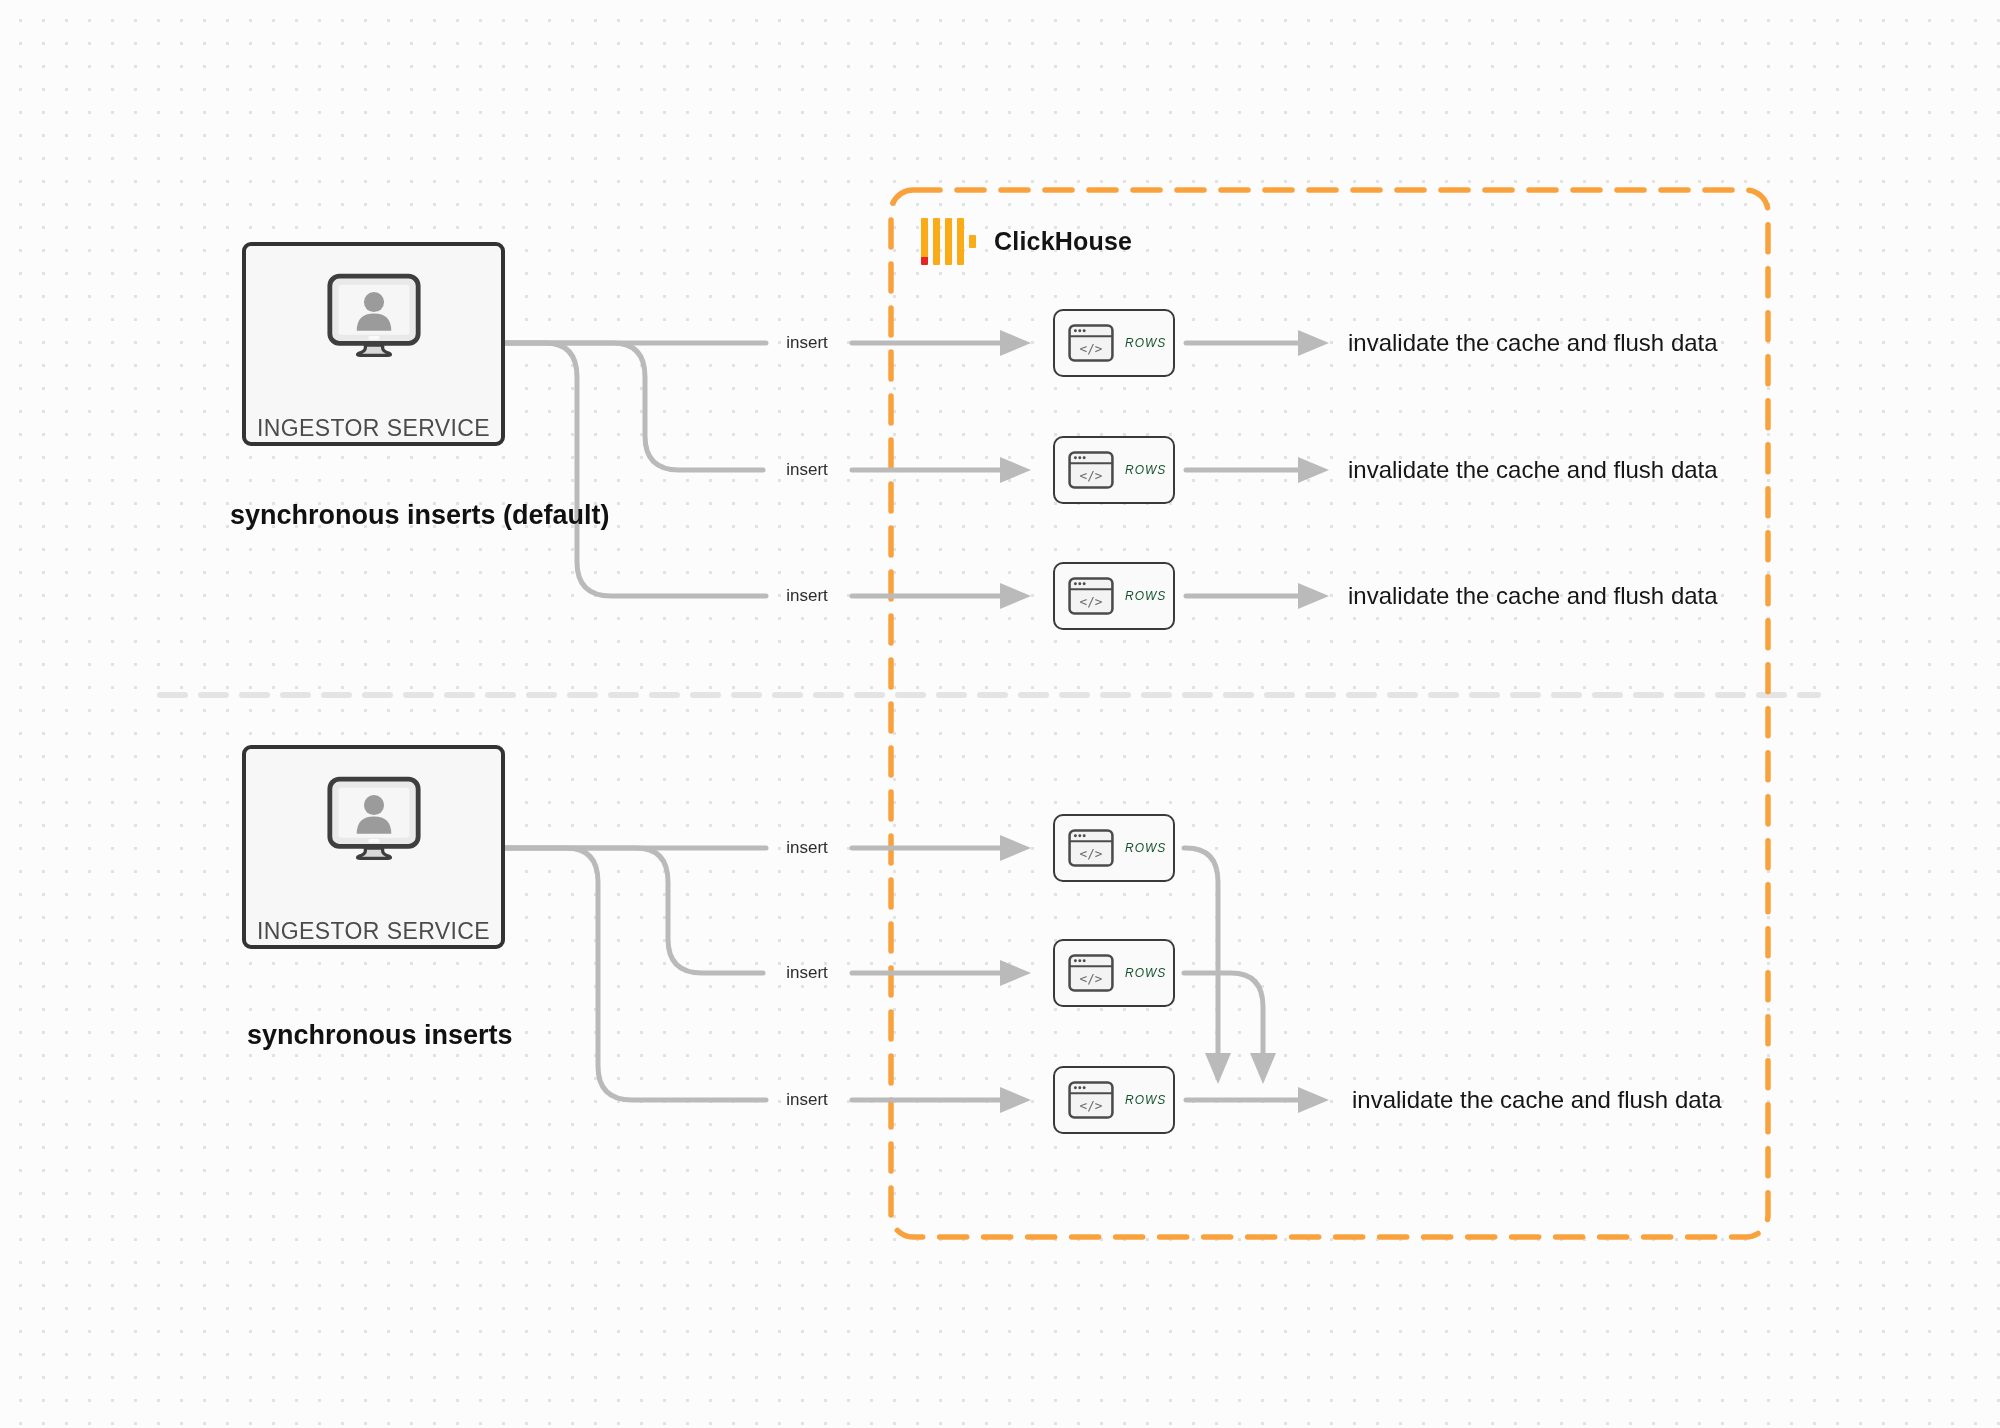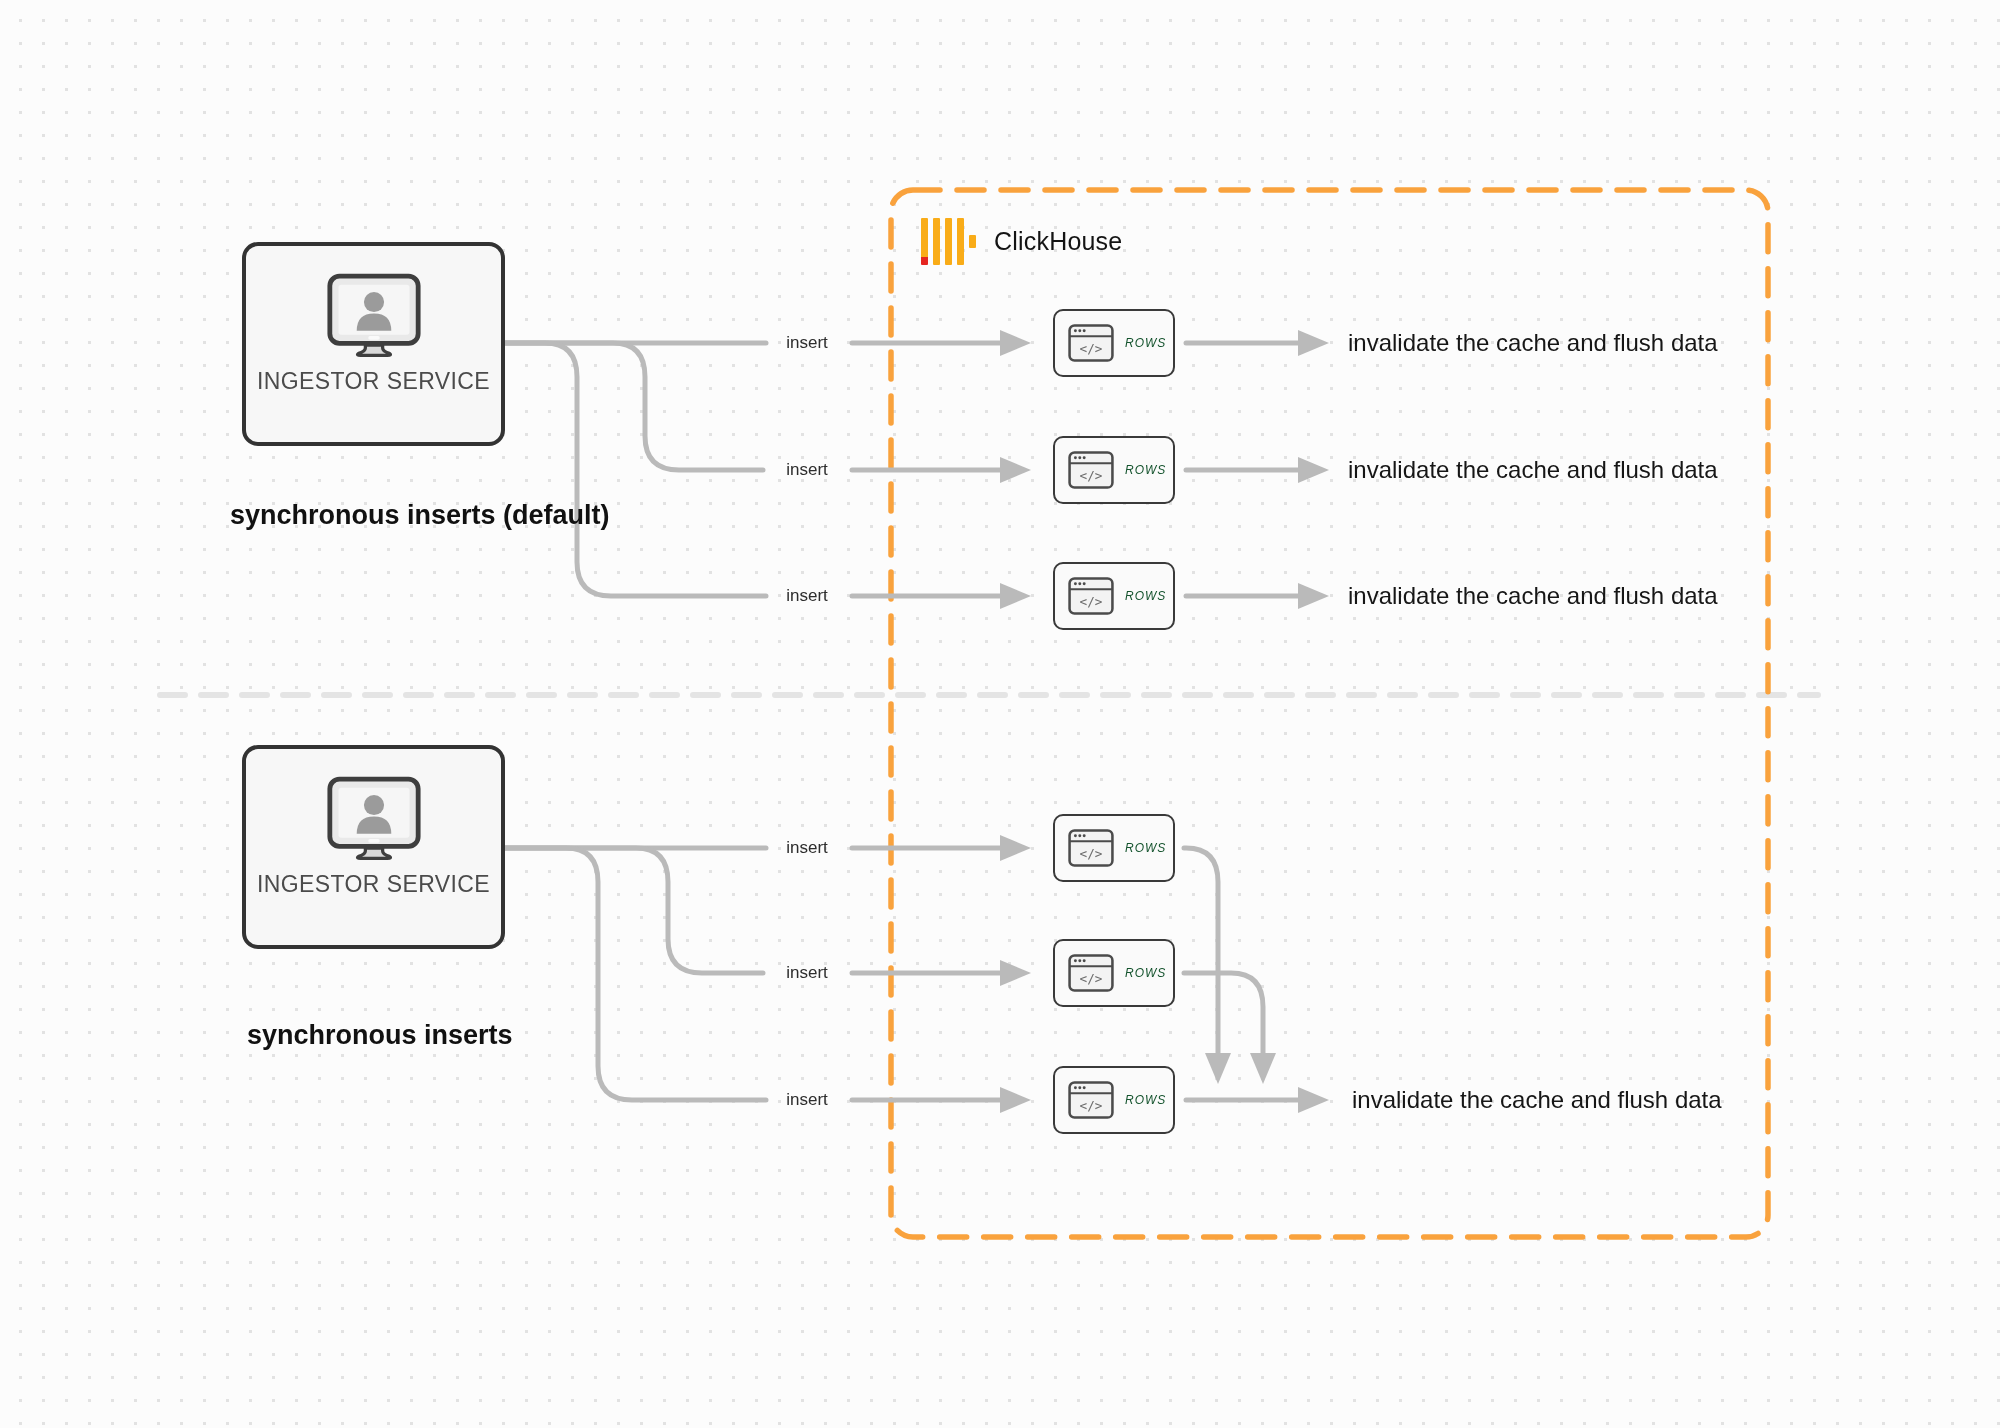--- a/index.html
+++ b/index.html
@@ -11,43 +11,43 @@
     background-size:23px 23px;
     background-position:9px 9px;
     font-family:"Liberation Sans",sans-serif;
     overflow:hidden;
   }
   .wires{position:absolute;left:0;top:0;width:2000px;height:1428px;}
 
   
   .service-box{
     position:absolute;left:242px;width:263px;height:204px;
-    background:#f7f7f7;border:4px solid #333;border-radius:16px;
+    background:#f7f7f7;border:4px solid #333;border-radius:9px;
     box-sizing:border-box;
-    display:flex;flex-direction:column;align-items:center;justify-content:flex-start;
+    display:flex;flex-direction:column;align-items:center;justify-content:space-between;
     padding-top:26px;
   }
   .service-label{
     margin-top:10px;font-size:23px;color:#4b4b4b;letter-spacing:.4px;
     white-space:nowrap;
   }
 
   
   .caption{
     position:absolute;font-size:27px;font-weight:bold;color:#111;
     white-space:nowrap;
   }
 
   
   .ch-logo{position:absolute;left:921px;top:218px;display:flex;align-items:center;}
   .ch-bars{display:flex;align-items:flex-start;gap:5px;height:47px;}
   .ch-bars .b{display:block;width:7px;height:47px;background:#f9ac18;border-radius:1px;}
   .ch-bars .b1{background:linear-gradient(#f9ac18 82%,#e52521 82%);}
   .ch-bars .bs{display:block;width:7px;height:13px;background:#f9ac18;border-radius:1px;margin-top:17px;}
-  .ch-name{margin-left:18px;font-size:25px;font-weight:400;color:#141414;letter-spacing:.2px;}
+  .ch-name{margin-left:18px;font-size:25px;font-weight:700;color:#141414;letter-spacing:.2px;}
 
   
   .insert-label{
     position:absolute;transform:translate(-50%,-50%);
     font-size:17px;color:#2d2d2d;white-space:nowrap;
   }
 
   
   .card{
     position:absolute;width:122px;height:68px;

